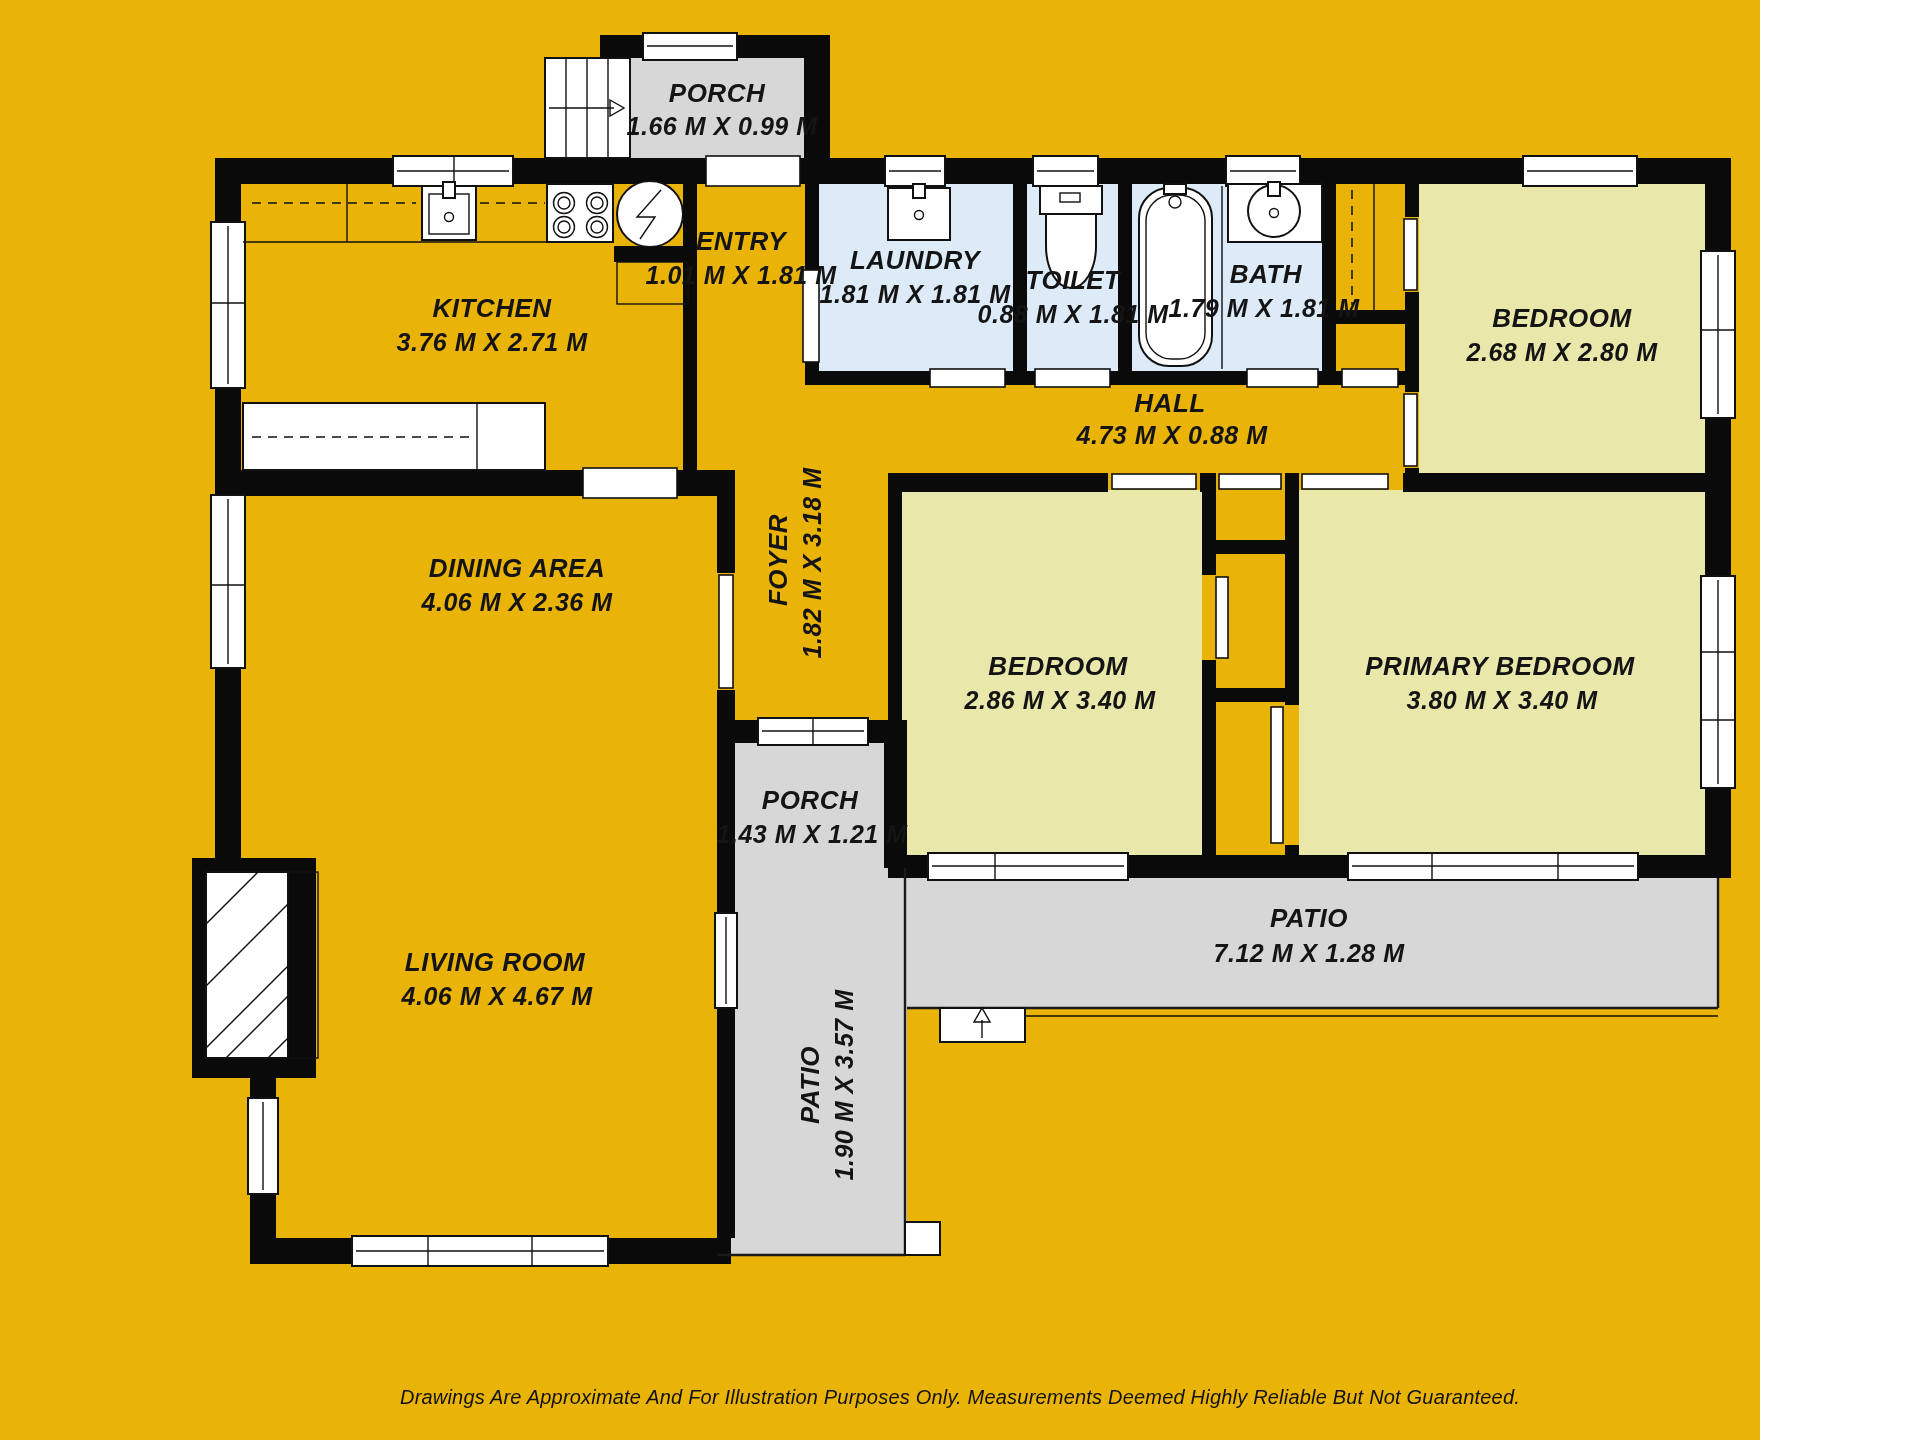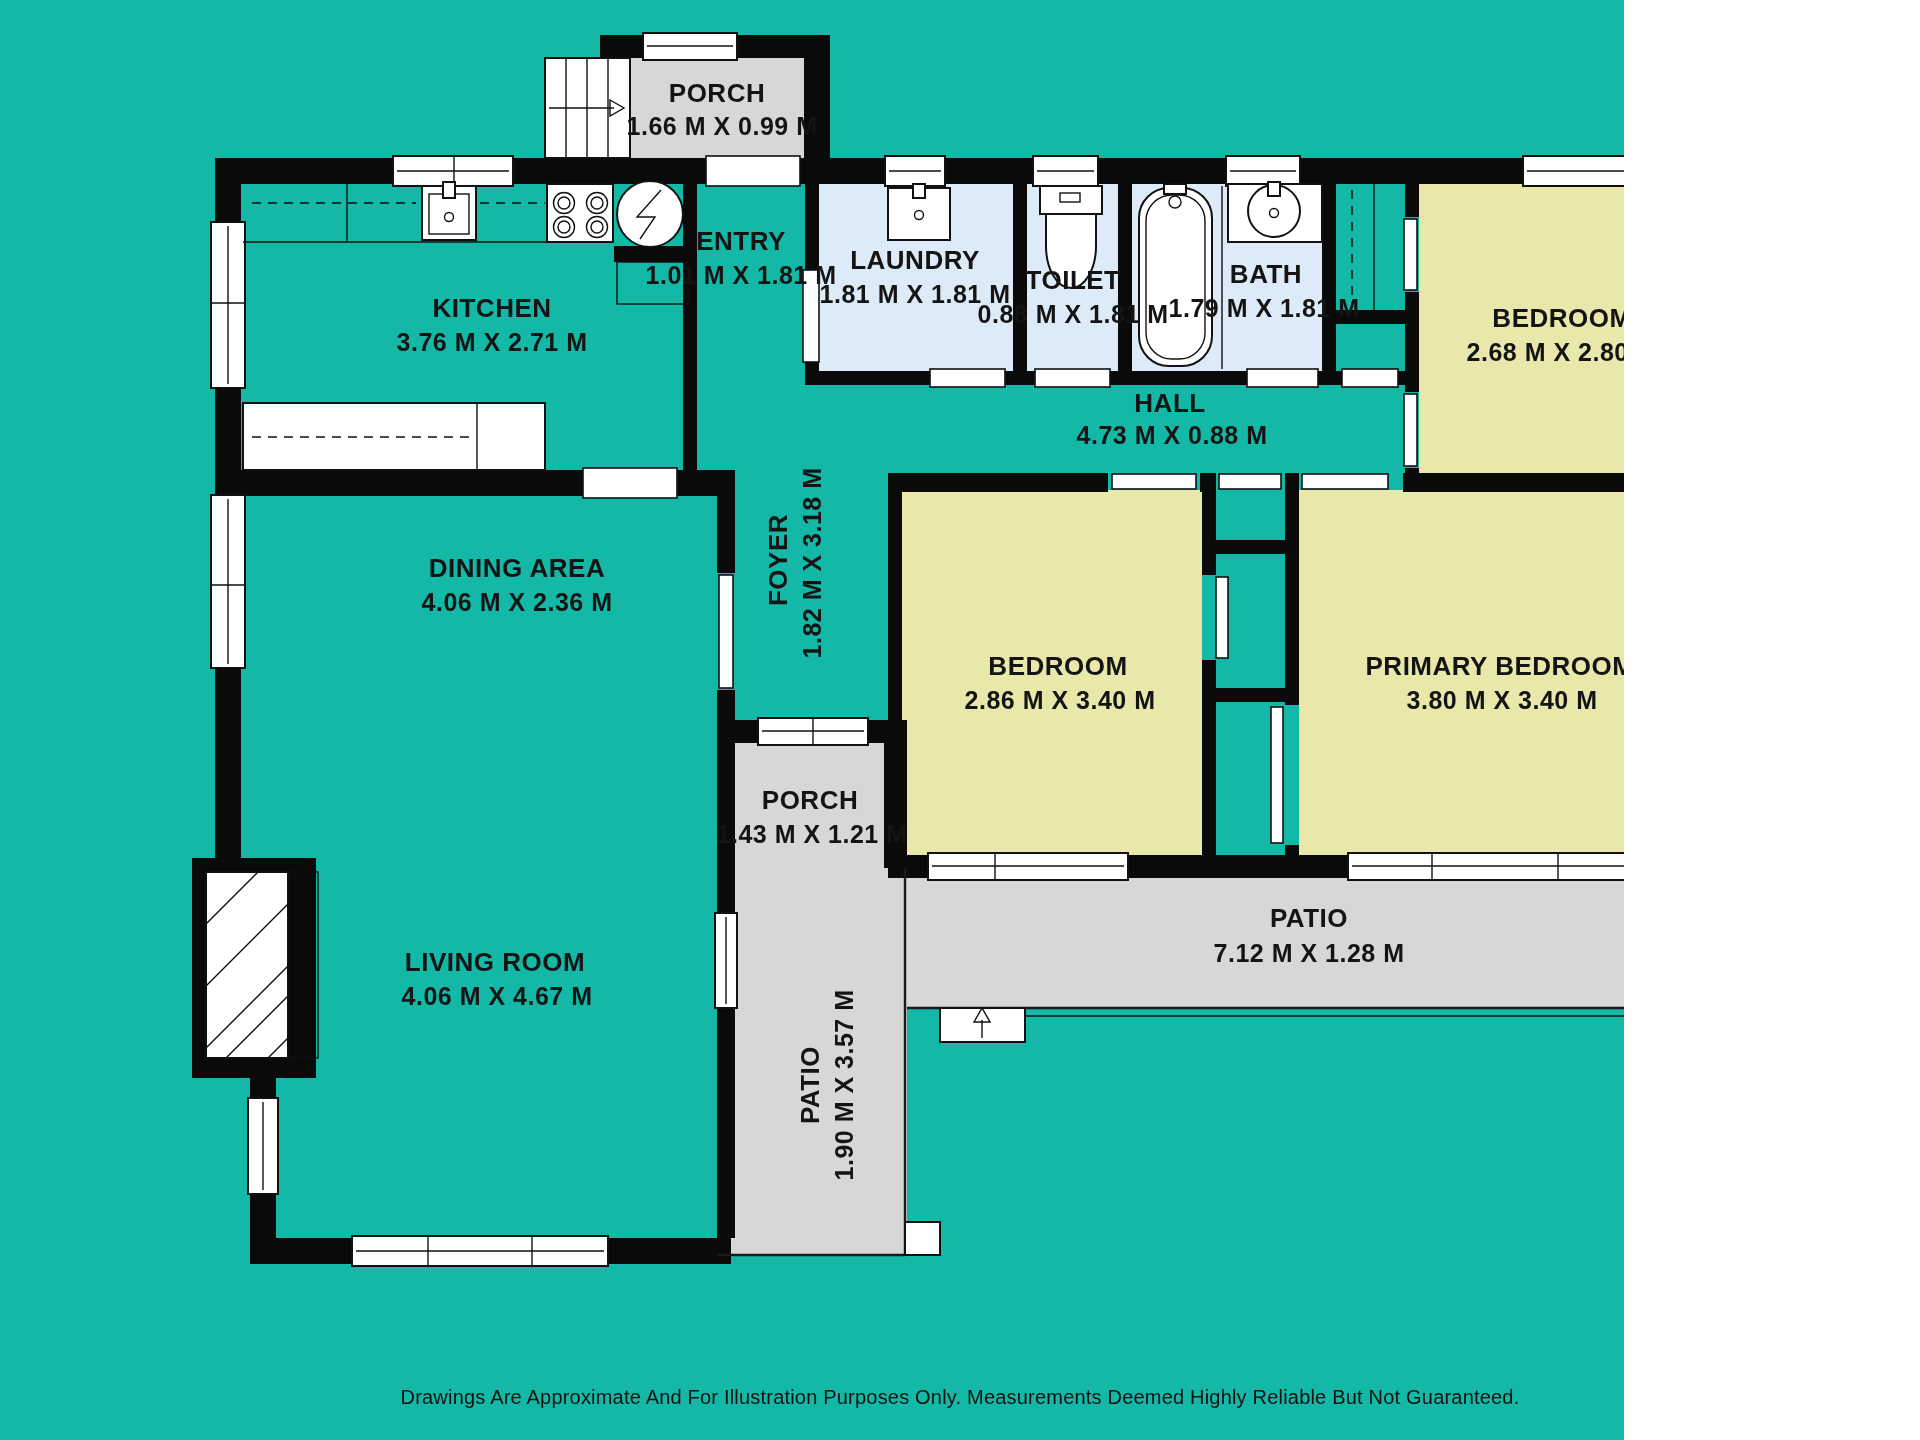--- a/index.html
+++ b/index.html
@@ -1,17 +1,17 @@
 <!DOCTYPE html>
 <html><head>
 <meta charset="utf-8">
 <style>
   html,body{margin:0;padding:0;background:#ffffff;}
-  .stage{position:relative;width:1624px;height:1440px;background:#14b8a6;overflow:hidden;
-         font-family:"Liberation Sans","DejaVu Sans",sans-serif;}
+  .stage{position:relative;width:1760px;height:1440px;background:#eab308;overflow:hidden;
+         font-family:"Liberation Sans","DejaVu Sans",sans-serif;font-style:italic;}
   svg{display:block}
   .w{fill:#0a0a0a;}
   .room{stroke:none;}
   .win{fill:#ffffff;stroke:#111111;stroke-width:2;}
   .winline{stroke:#111111;stroke-width:1.4;fill:none;}
   .gap{fill:#ffffff;stroke:#111111;stroke-width:1.6;}
   .leaf{fill:#ffffff;stroke:#111111;stroke-width:1.6;}
   .fx{fill:#ffffff;stroke:#111111;stroke-width:2;}
   .fxthin{fill:none;stroke:#111111;stroke-width:1.4;}
   .dash{fill:none;stroke:#111111;stroke-width:1.5;stroke-dasharray:9 7;}

